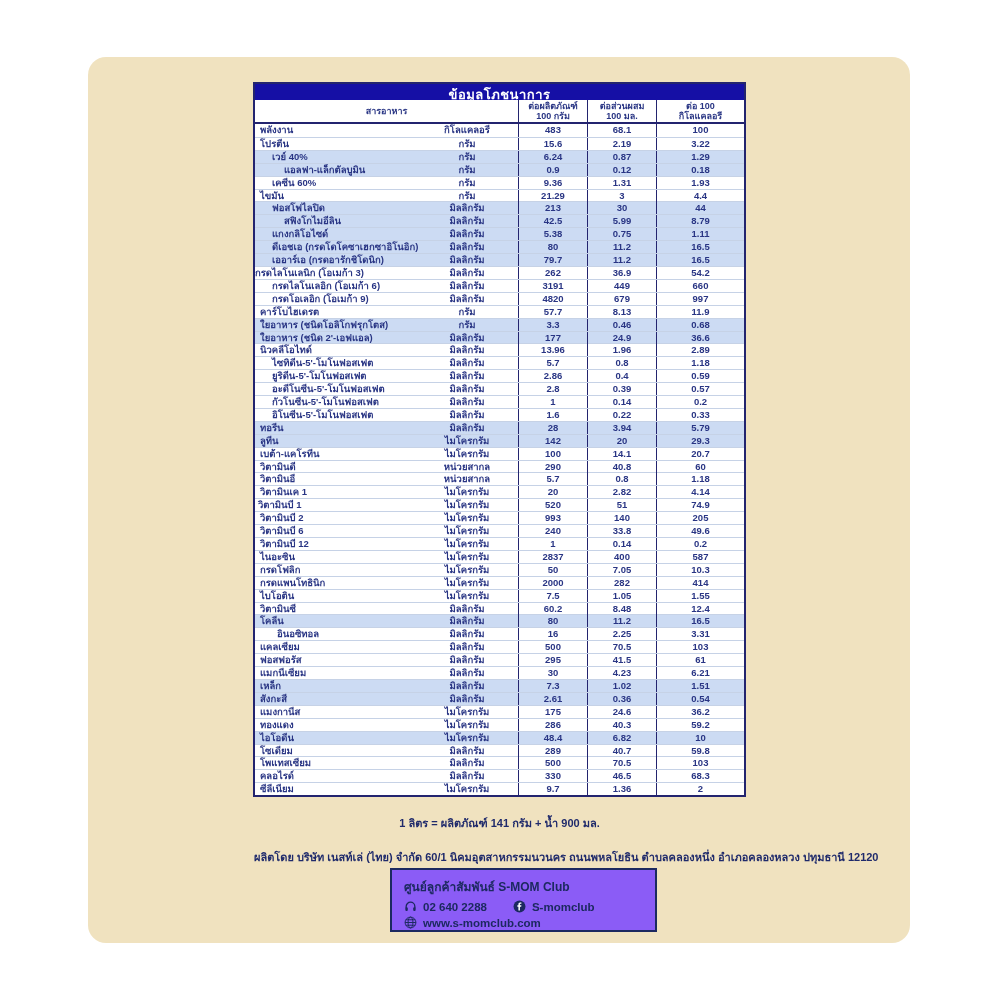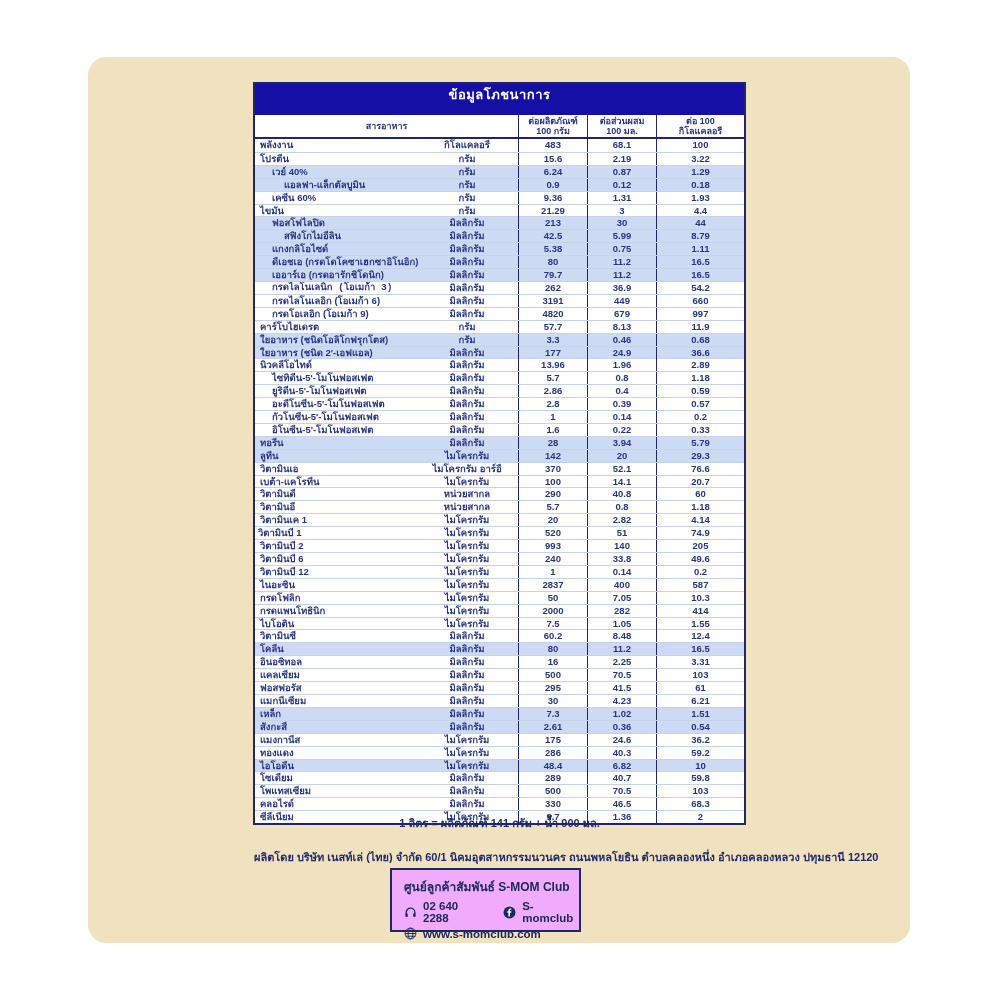--- a/index.html
+++ b/index.html
@@ -12,21 +12,21 @@
     --legal:#1f2a6b;
   }
   *{margin:0;padding:0;box-sizing:border-box;}
   html,body{width:1000px;height:1000px;background:#ffffff;
     font-family:"Liberation Sans","DejaVu Sans",sans-serif;}
   .page{position:relative;width:1000px;height:1000px;background:#ffffff;overflow:hidden;}
   .card{position:absolute;left:88px;top:57px;width:822px;height:886px;
     background:var(--card-bg);border-radius:18px;}
   .ntable{position:absolute;left:165px;top:25px;width:493px;
     border:2px solid var(--navy-border);background:#fdfdfe;}
-  .title-bar{height:31px;background:var(--header-bg);color:#ffffff;
+  .title-bar{height:16px;background:var(--header-bg);color:#ffffff;
     font-weight:bold;font-size:13px;line-height:21px;text-align:center;letter-spacing:.5px;}
   .hdr{display:grid;grid-template-columns:263px 69px 69px 88px;height:24px;
     border-bottom:2px solid var(--navy-border);background:#ffffff;}
   .hdr-cell{display:flex;flex-direction:column;align-items:center;justify-content:center;
     color:var(--navy-text);font-size:9px;line-height:10px;font-weight:600;text-align:center;}
   .hdr-cell+.hdr-cell{border-left:1.5px solid var(--navy-border);}
   .rows{display:block;}
   .row{display:grid;grid-template-columns:263px 69px 69px 88px;height:12.92px;
     background:#ffffff;}
   .row+.row{border-top:1px solid var(--grid);}
@@ -37,22 +37,22 @@
     color:var(--navy-text);font-size:9.5px;font-weight:600;white-space:nowrap;line-height:12px;}
   .val{display:flex;align-items:center;justify-content:center;
     color:var(--navy-text);font-size:9.5px;font-weight:600;
     border-left:1.5px solid var(--navy-border);line-height:12px;}
   .footnote{position:absolute;left:165px;top:757px;width:493px;text-align:center;
     color:var(--legal);font-size:11px;font-weight:bold;}
   .legal-en{position:absolute;left:166px;top:776px;width:500px;
     color:var(--legal);font-size:10.5px;font-weight:600;white-space:nowrap;}
   .legal-th{position:absolute;left:166px;top:791px;width:510px;
     color:var(--legal);font-size:11px;font-weight:600;white-space:nowrap;}
-  .contact{position:absolute;left:302px;top:811px;width:191px;height:64px;
-    background:#f0abfc;border:2px solid #1c2960;padding:7px 2px 5px 12px;
+  .contact{position:absolute;left:302px;top:811px;width:267px;height:64px;
+    background:#8b5cf6;border:2px solid #1c2960;padding:7px 2px 5px 12px;
     color:#1c2960;}
   .contact .c-title{font-size:12px;font-weight:bold;margin-bottom:4px;}
   .c-row{display:flex;align-items:center;gap:6px;font-size:11.5px;font-weight:bold;margin-bottom:3px;}
   .c-row .sep{width:14px;}
   .icn{width:13px;height:13px;flex:0 0 13px;display:inline-block;}
   .icn svg{width:13px;height:13px;display:block;}
 </style>
 </head>
 <body>
 
@@ -186,21 +186,21 @@
           <span class="nm" style="padding-left: 17px;">เออาร์เอ (กรดอารักชิโดนิก)</span>
           <span class="unit">มิลลิกรัม</span>
         </div>
         <div class="val">79.7</div>
         <div class="val">11.2</div>
         <div class="val">16.5</div>
       </div>
 
       <div class="row">
         <div class="ncell">
-          <span class="nm" style="padding-left: 17px; font-family: Liberation Mono, monospace;">กรดไลโนเลนิก (โอเมก้า 3)</span>
+          <span class="nm" style="">กรดไลโนเลนิก (โอเมก้า 3)</span>
           <span class="unit">มิลลิกรัม</span>
         </div>
         <div class="val">262</div>
         <div class="val">36.9</div>
         <div class="val">54.2</div>
       </div>
 
       <div class="row">
         <div class="ncell">
           <span class="nm" style="padding-left: 17px;">กรดไลโนเลอิก (โอเมก้า 6)</span>
@@ -324,29 +324,20 @@
       <div class="row shaded">
         <div class="ncell">
           <span class="nm" style="padding-left: 5px;">ลูทีน</span>
           <span class="unit">ไมโครกรัม</span>
         </div>
         <div class="val">142</div>
         <div class="val">20</div>
         <div class="val">29.3</div>
       </div>
 
-      <div class="row">
-        <div class="ncell">
-          <span class="nm" style="padding-left: 5px;">วิตามินเอ</span>
-          <span class="unit">ไมโครกรัม อาร์อี</span>
-        </div>
-        <div class="val">370</div>
-        <div class="val">52.1</div>
-        <div class="val">76.6</div>
-      </div>
 
       <div class="row">
         <div class="ncell">
           <span class="nm" style="padding-left: 5px;">เบต้า-แคโรทีน</span>
           <span class="unit">ไมโครกรัม</span>
         </div>
         <div class="val">100</div>
         <div class="val">14.1</div>
         <div class="val">20.7</div>
       </div>
@@ -476,21 +467,21 @@
           <span class="nm" style="padding-left: 5px;">โคลีน</span>
           <span class="unit">มิลลิกรัม</span>
         </div>
         <div class="val">80</div>
         <div class="val">11.2</div>
         <div class="val">16.5</div>
       </div>
 
       <div class="row">
         <div class="ncell">
-          <span class="nm" style="padding-left: 5px;">อินอซิทอล</span>
+          <span class="nm" style="padding-left: 22px;">อินอซิทอล</span>
           <span class="unit">มิลลิกรัม</span>
         </div>
         <div class="val">16</div>
         <div class="val">2.25</div>
         <div class="val">3.31</div>
       </div>
 
       <div class="row">
         <div class="ncell">
           <span class="nm" style="padding-left: 5px;">แคลเซียม</span>

